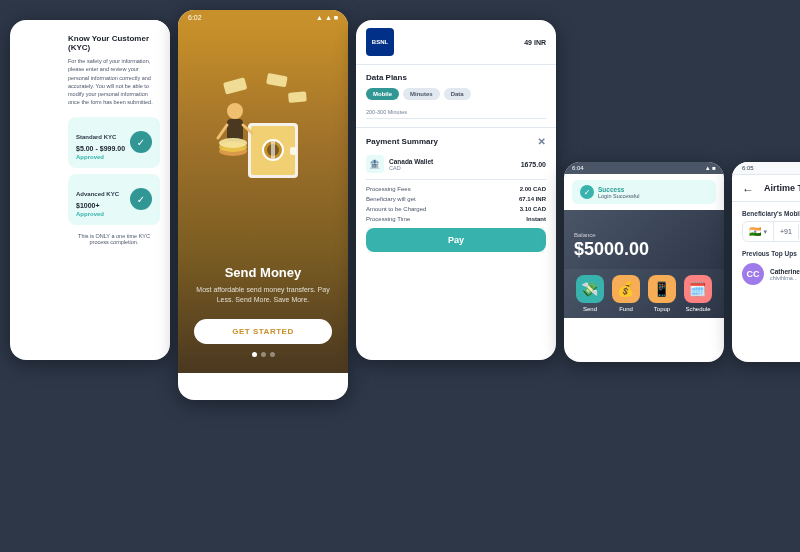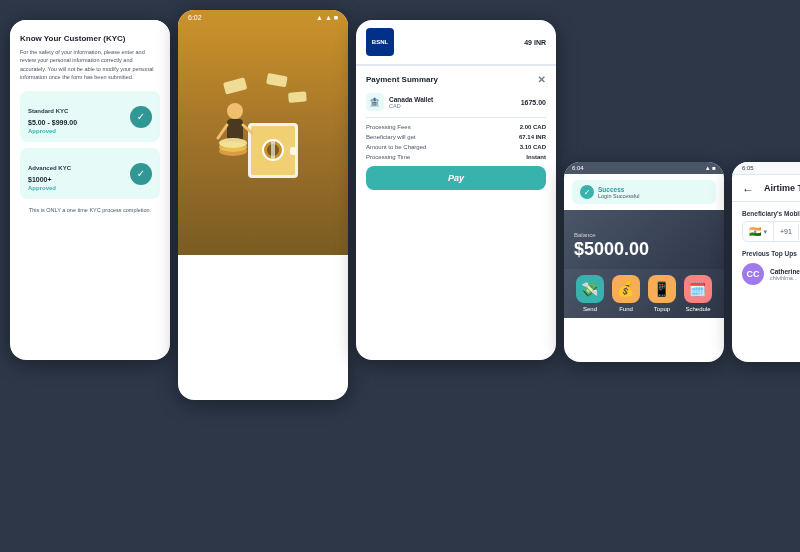--- a/index.html
+++ b/index.html
@@ -31,20 +31,21 @@
       box-shadow: 0 4px 20px rgba(0,0,0,0.4);
       position: relative;
       flex-shrink: 0;
     }
 
     
     .phone-kyc {
       width: 160px;
       height: 340px;
       margin-top: 10px;
+      padding-left: 48px;
     }
     .phone-kyc .content {
       padding: 14px 10px 10px;
       background: white;
     }
     .phone-kyc h3 {
       font-size: 8px;
       font-weight: 700;
       color: #1a202c;
       margin-bottom: 5px;
@@ -311,21 +312,20 @@
     .pay-btn {
       background: #38b2ac;
       color: white;
       border-radius: 8px;
       padding: 7px 0;
       text-align: center;
       font-size: 9px;
       font-weight: 700;
       margin-top: 6px;
       cursor: pointer;
-      font-style: italic;
     }
 
     
     .phone-balance {
       width: 160px;
       height: 200px;
       margin-top: 152px;
     }
     .phone-balance .status-bar {
       background: #4a5568;
@@ -578,30 +578,49 @@
           <rect x="14" y="56" width="16" height="22" rx="4" fill="#4a3820"></rect>
           <line x1="14" y1="62" x2="5" y2="75" stroke="#f0c070" stroke-width="3" stroke-linecap="round"></line>
           <line x1="30" y1="62" x2="39" y2="70" stroke="#f0c070" stroke-width="3" stroke-linecap="round"></line>
 
           <ellipse cx="20" cy="88" rx="14" ry="5" fill="#f6ad55" opacity="0.7"></ellipse>
           <ellipse cx="20" cy="84" rx="14" ry="5" fill="#ecc94b" opacity="0.8"></ellipse>
           <ellipse cx="20" cy="80" rx="14" ry="5" fill="#f6e6a0" opacity="0.9"></ellipse>
         </svg>
       </div>
     </div>
+    <div class="bottom-section">
+      <div class="send-title">Send Money</div>
+      <div class="send-desc">Most affordable send money transfers. Pay Less. Send More. Save More.</div>
+      <div class="get-started-btn">GET STARTED</div>
+      <div class="dots">
+        <div class="dot active"></div>
+        <div class="dot"></div>
+        <div class="dot"></div>
+      </div>
+    </div>
   </div>
 
   <div class="phone phone-bsnl">
     <div class="header">
       <div class="bsnl-logo">
         <span>BSNL</span>
       </div>
       <div class="price-badge">49 INR</div>
     </div>
 
+    <div class="data-plans-section">
+      <h4>Data Plans</h4>
+      <div class="tabs-row">
+        <div class="tab-pill active">Mobile</div>
+        <div class="tab-pill inactive">Minutes</div>
+        <div class="tab-pill inactive">Data</div>
+      </div>
+      <div class="plan-row">200-300 Minutes</div>
+    </div>
 
     <div class="payment-summary">
       <h4>
         <span>Payment Summary</span>
         <span class="close-x">✕</span>
       </h4>
 
       <div class="wallet-row">
         <div class="wallet-icon">🏦</div>
         <div>

